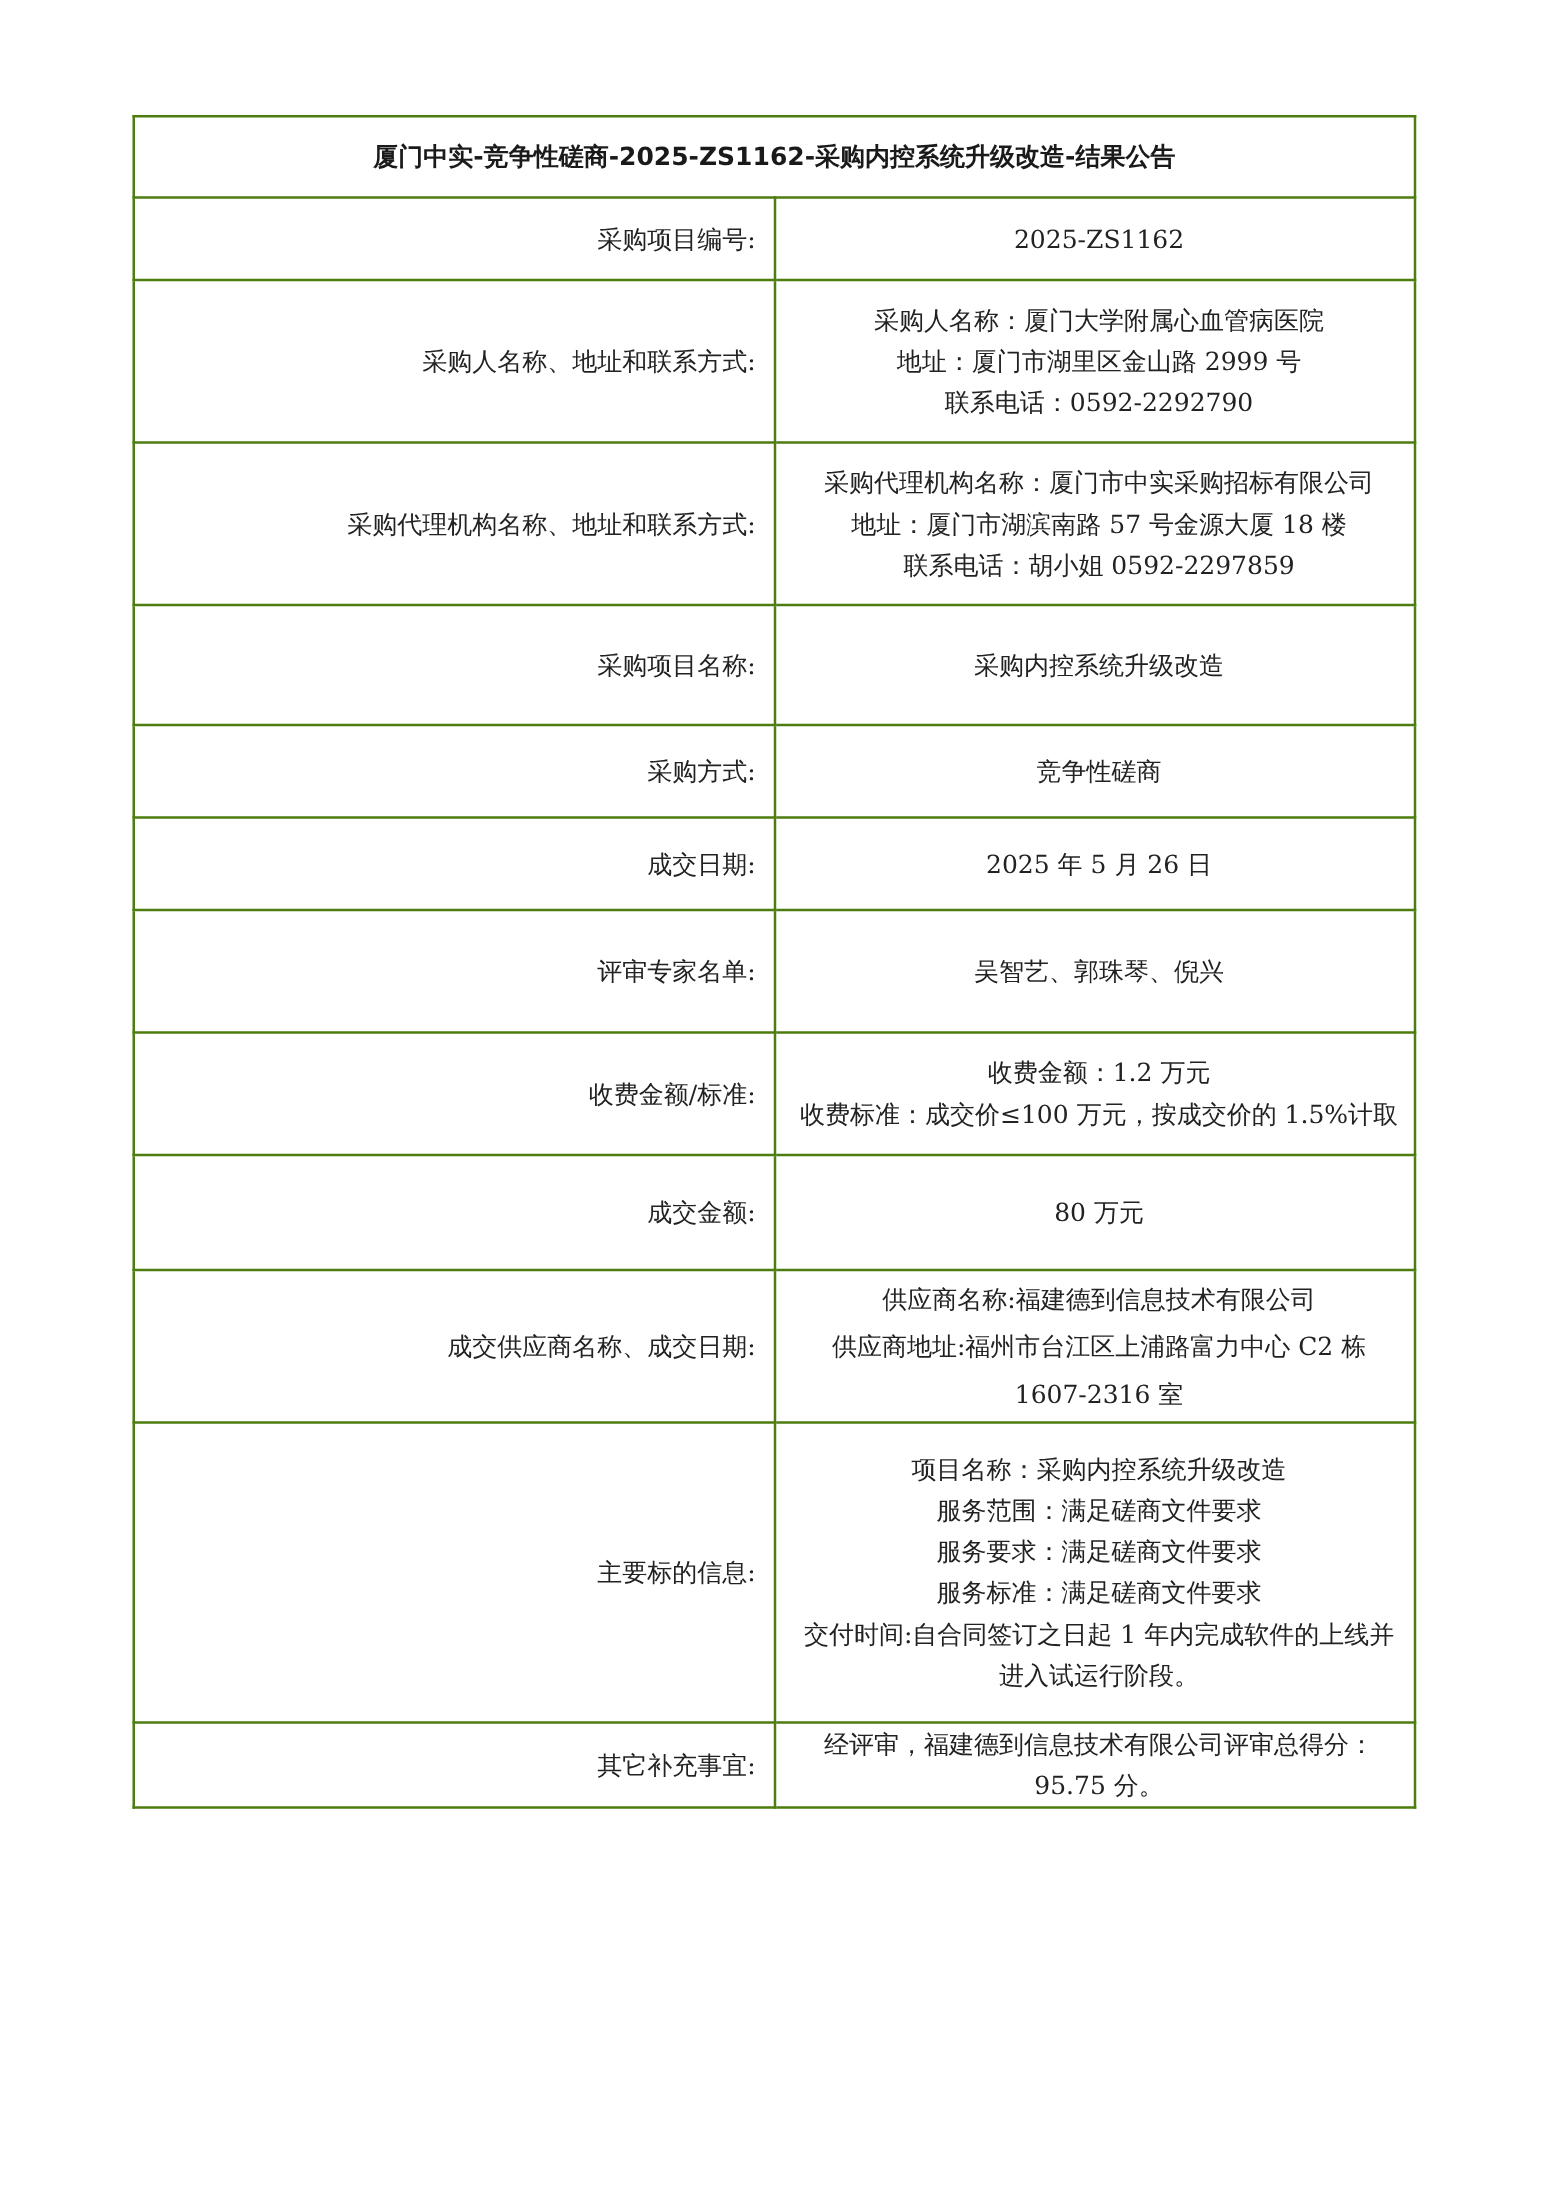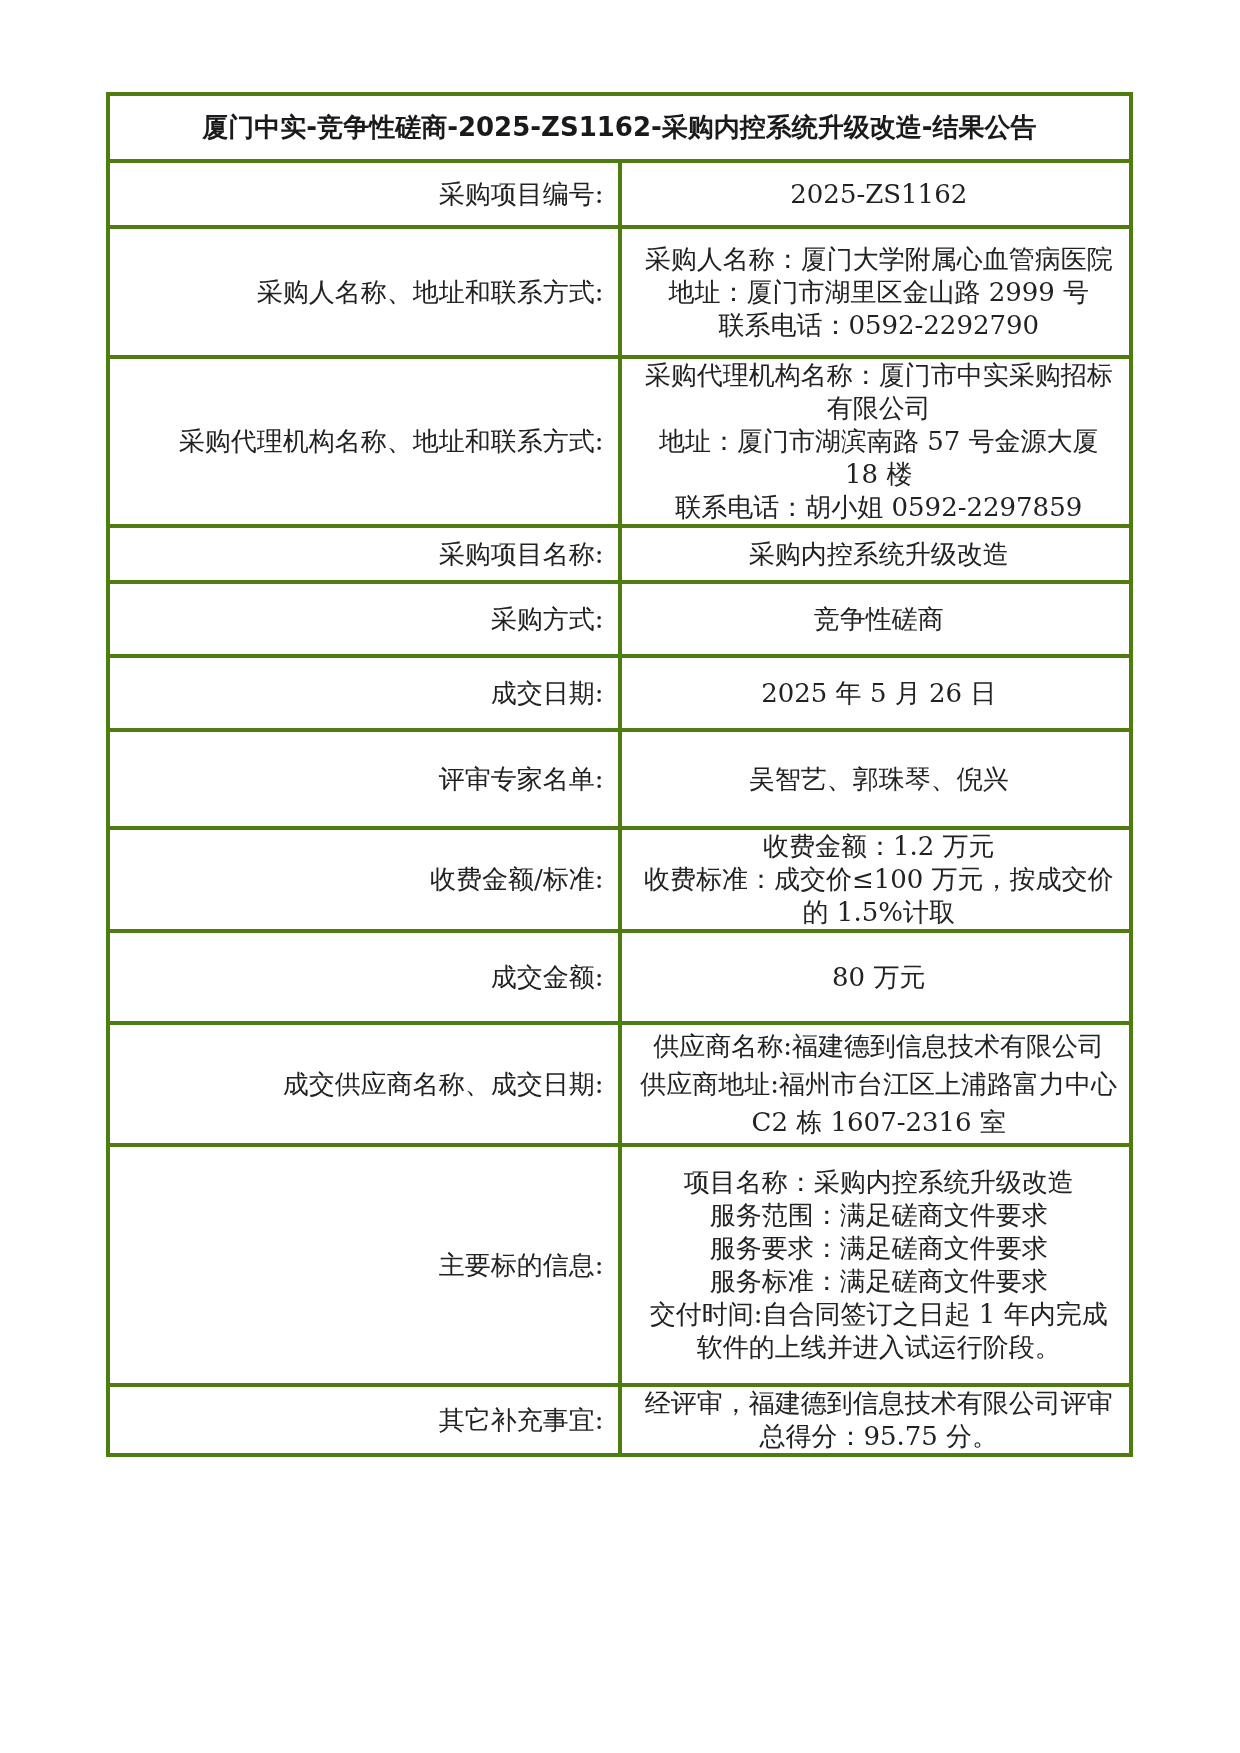--- a/index.html
+++ b/index.html
@@ -16,23 +16,23 @@
     }
     .notice-table {
       position: absolute;
       left: 106px;
       top: 92px;
       width: 1027px;
       border-collapse: collapse;
       table-layout: fixed;
     }
     .notice-table td {
-      border: 4px solid #4d7c0f;
+      border: 2px solid #4d7c0f;
       vertical-align: middle;
-      font-size: 26px;
+      font-size: 20px;
       line-height: 33px;
       padding: 0;
     }
     .title-cell {
       height: 63px;
       text-align: center;
       font-weight: bold;
       font-family: "DejaVu Sans", "Liberation Sans", sans-serif;
       font-size: 21px;
       color: #1a1a1a;
@@ -84,21 +84,21 @@
 
     <tr style="height:130px;">
       <td class="label-cell">采购代理机构名称、地址和联系方式:</td>
       <td class="value-cell">
         <span class="value-line">采购代理机构名称：厦门市中实采购招标有限公司</span>
         <span class="value-line">地址：厦门市湖滨南路 57 号金源大厦 18 楼</span>
         <span class="value-line">联系电话：胡小姐 0592-2297859</span>
       </td>
     </tr>
 
-    <tr style="height:56px;">
+    <tr style="height:96px;">
       <td class="label-cell">采购项目名称:</td>
       <td class="value-cell">
         <span class="value-line">采购内控系统升级改造</span>
       </td>
     </tr>
 
     <tr style="height:74px;">
       <td class="label-cell">采购方式:</td>
       <td class="value-cell">
         <span class="value-line">竞争性磋商</span>

